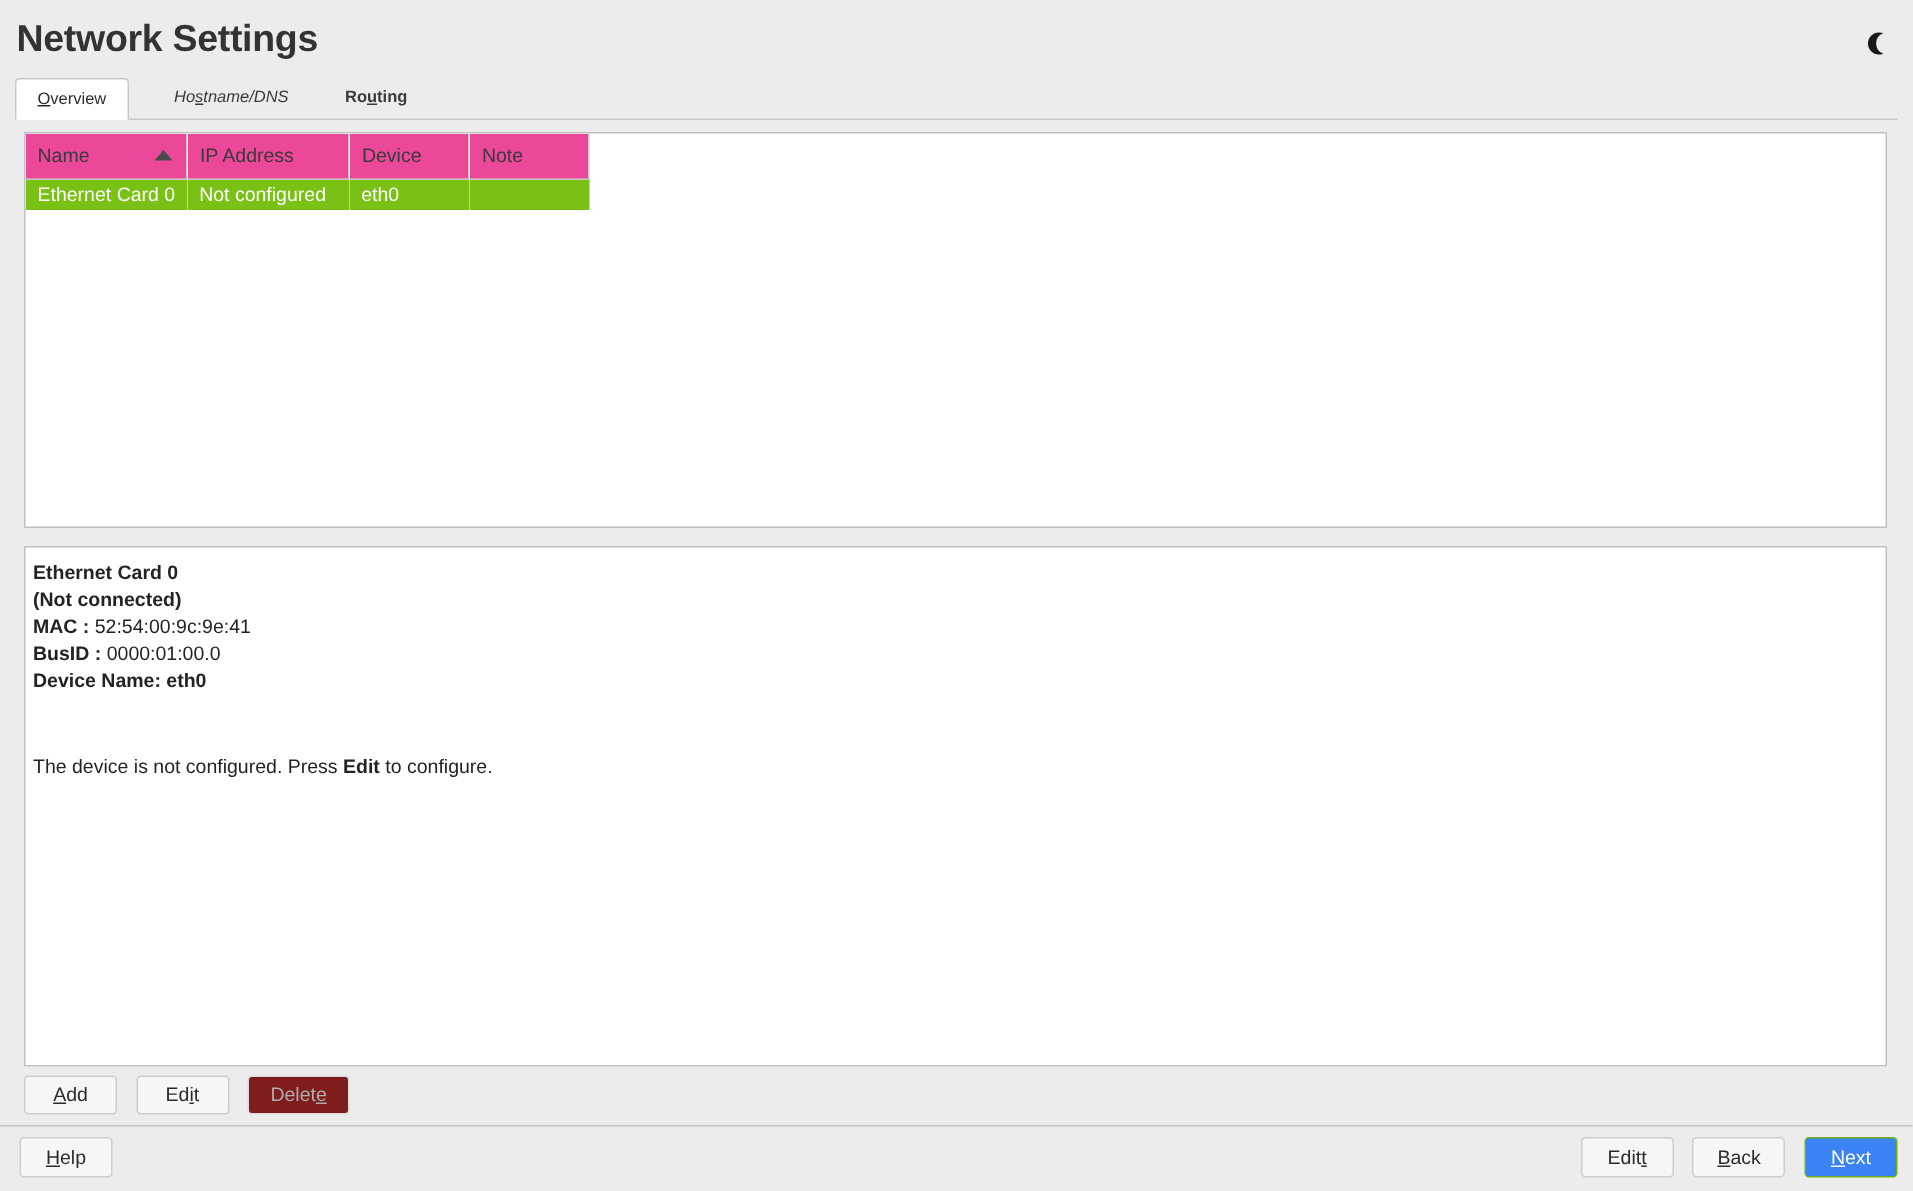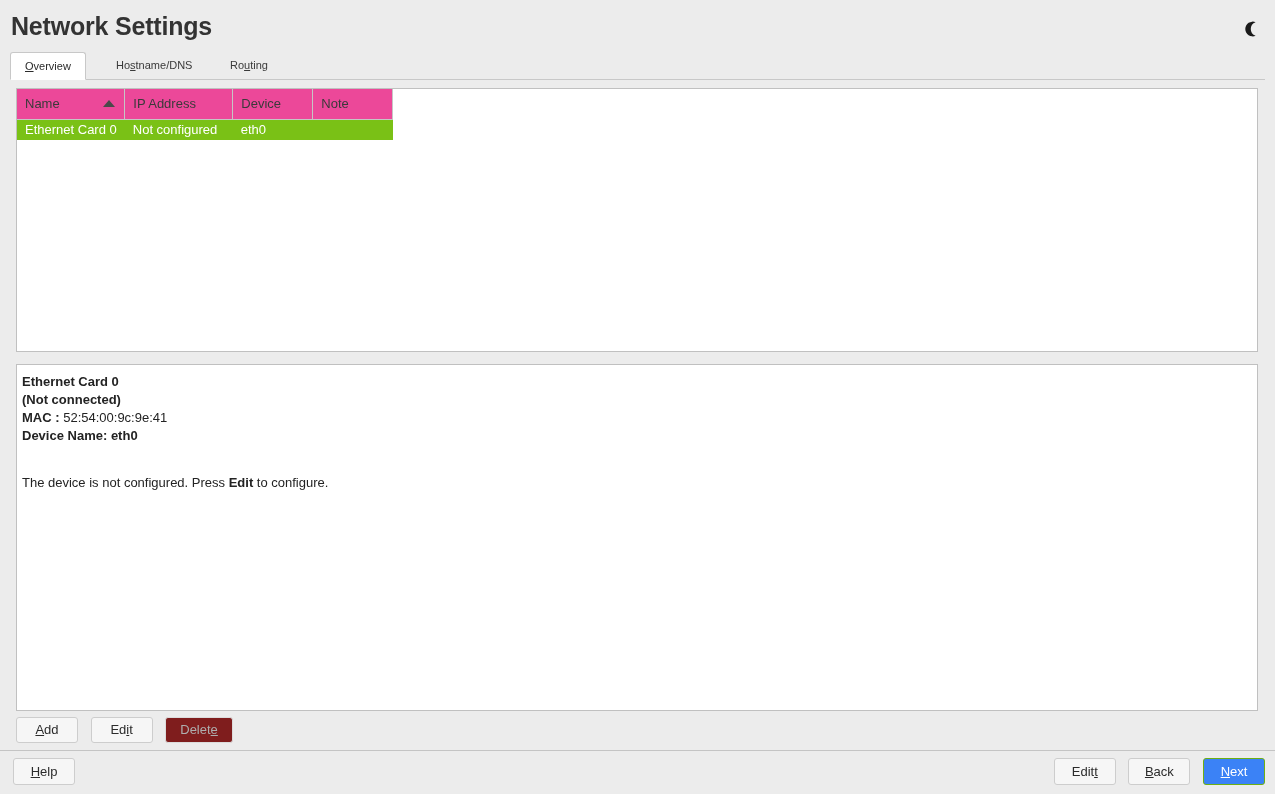--- a/index.html
+++ b/index.html
@@ -131,21 +131,21 @@
     overflow: hidden;
   }
   #detail-lines {
     font-size: 13px;
     line-height: 18px;
     color: #232323;
   }
   #detail-lines .dline { white-space: nowrap; }
   #detail-lines b { font-weight: bold; }
   #detail-message {
-    margin-top: 30px;
+    margin-top: 40px;
     font-size: 13px;
     color: #232323;
   }
 
   
   #action-bar {
     position: absolute;
     left: 16px; top: 717px;
     height: 26px;
   }
@@ -209,24 +209,24 @@
     <svg width="20" height="20" viewBox="0 0 20 20" aria-hidden="true">
       <path d="M13.6 3.2a7.2 7.2 0 0 0 0 13.6A7.4 7.4 0 1 1 13.6 3.2Z" fill="#1a1a1a"></path>
     </svg>
   </div>
 </div>
 
 <div id="tabbar">
   <div class="tab active" style="left:0;">
     <span class="u">O</span><span>verview</span>
   </div>
-  <div class="tab" style="left:92px;">
+  <div class="tab" style="left:92px;font-style:italic;">
     <span>Ho</span><span class="u">s</span><span>tname/DNS</span>
   </div>
-  <div class="tab" style="left:206px;">
+  <div class="tab" style="left:206px;font-weight:bold;">
     <span>Ro</span><span class="u">u</span><span>ting</span>
   </div>
 </div>
 
 <div id="table-panel">
   <table id="net-table">
     <thead>
       <tr>
         <th style="width:94px;">
           <span>Name</span>
@@ -260,20 +260,24 @@
       <b>Ethernet Card 0</b>
     </div>
     <div class="dline">
       <b>(Not connected)</b>
     </div>
     <div class="dline">
       <b>MAC :</b>
       <span>52:54:00:9c:9e:41</span>
     </div>
     <div class="dline">
+      <b>BusID :</b>
+      <span>0000:01:00.0</span>
+    </div>
+    <div class="dline">
       <b>Device Name: eth0</b>
     </div>
   </div>
   <div id="detail-message">
     <span>The device is not configured. Press </span><b>Edit</b><span> to configure.</span>
   </div>
 </div>
 
 <div id="action-bar">
   <div class="btn">

